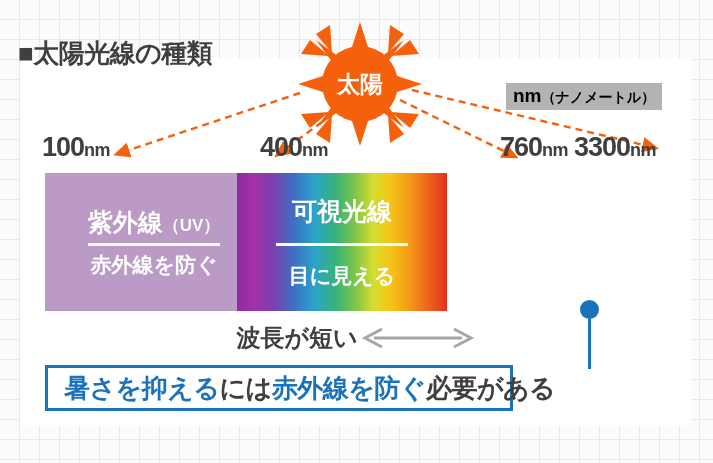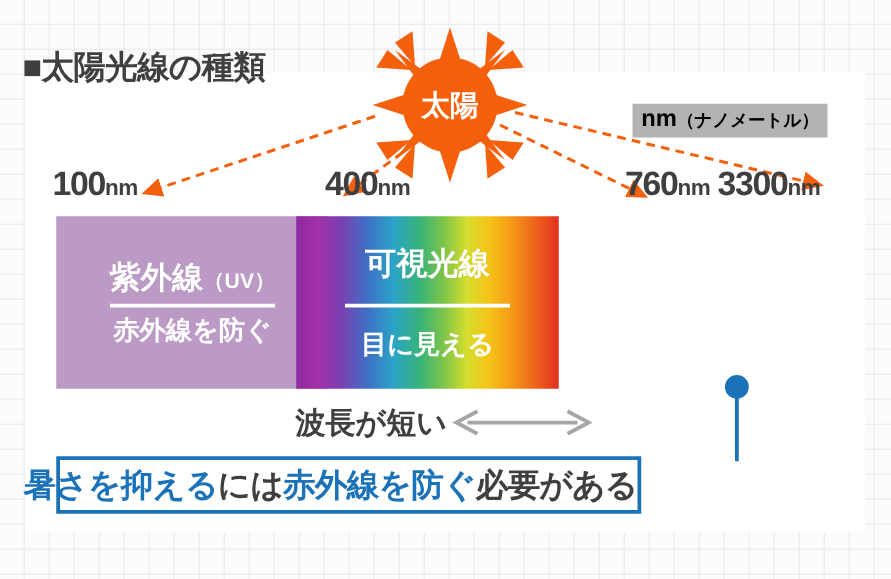--- a/index.html
+++ b/index.html
@@ -238,22 +238,23 @@
   #banner {
     position: absolute;
     left: 45px;
     top: 365px;
     width: 468px;
     height: 46px;
     border: 3px solid #1a72b8;
     background: #ffffff;
     display: flex;
     align-items: center;
-    justify-content: flex-end;
+    justify-content: flex-start;
     z-index: 7;
+    padding-left: 16px;
   }
   #banner .btxt {
     font-size: 26px;
     font-weight: bold;
     white-space: nowrap;
     letter-spacing: -0.5px;
   }
   .b-blue { color: #1a72b8; }
   .b-dark { color: #3f3f3f; }
 </style>

